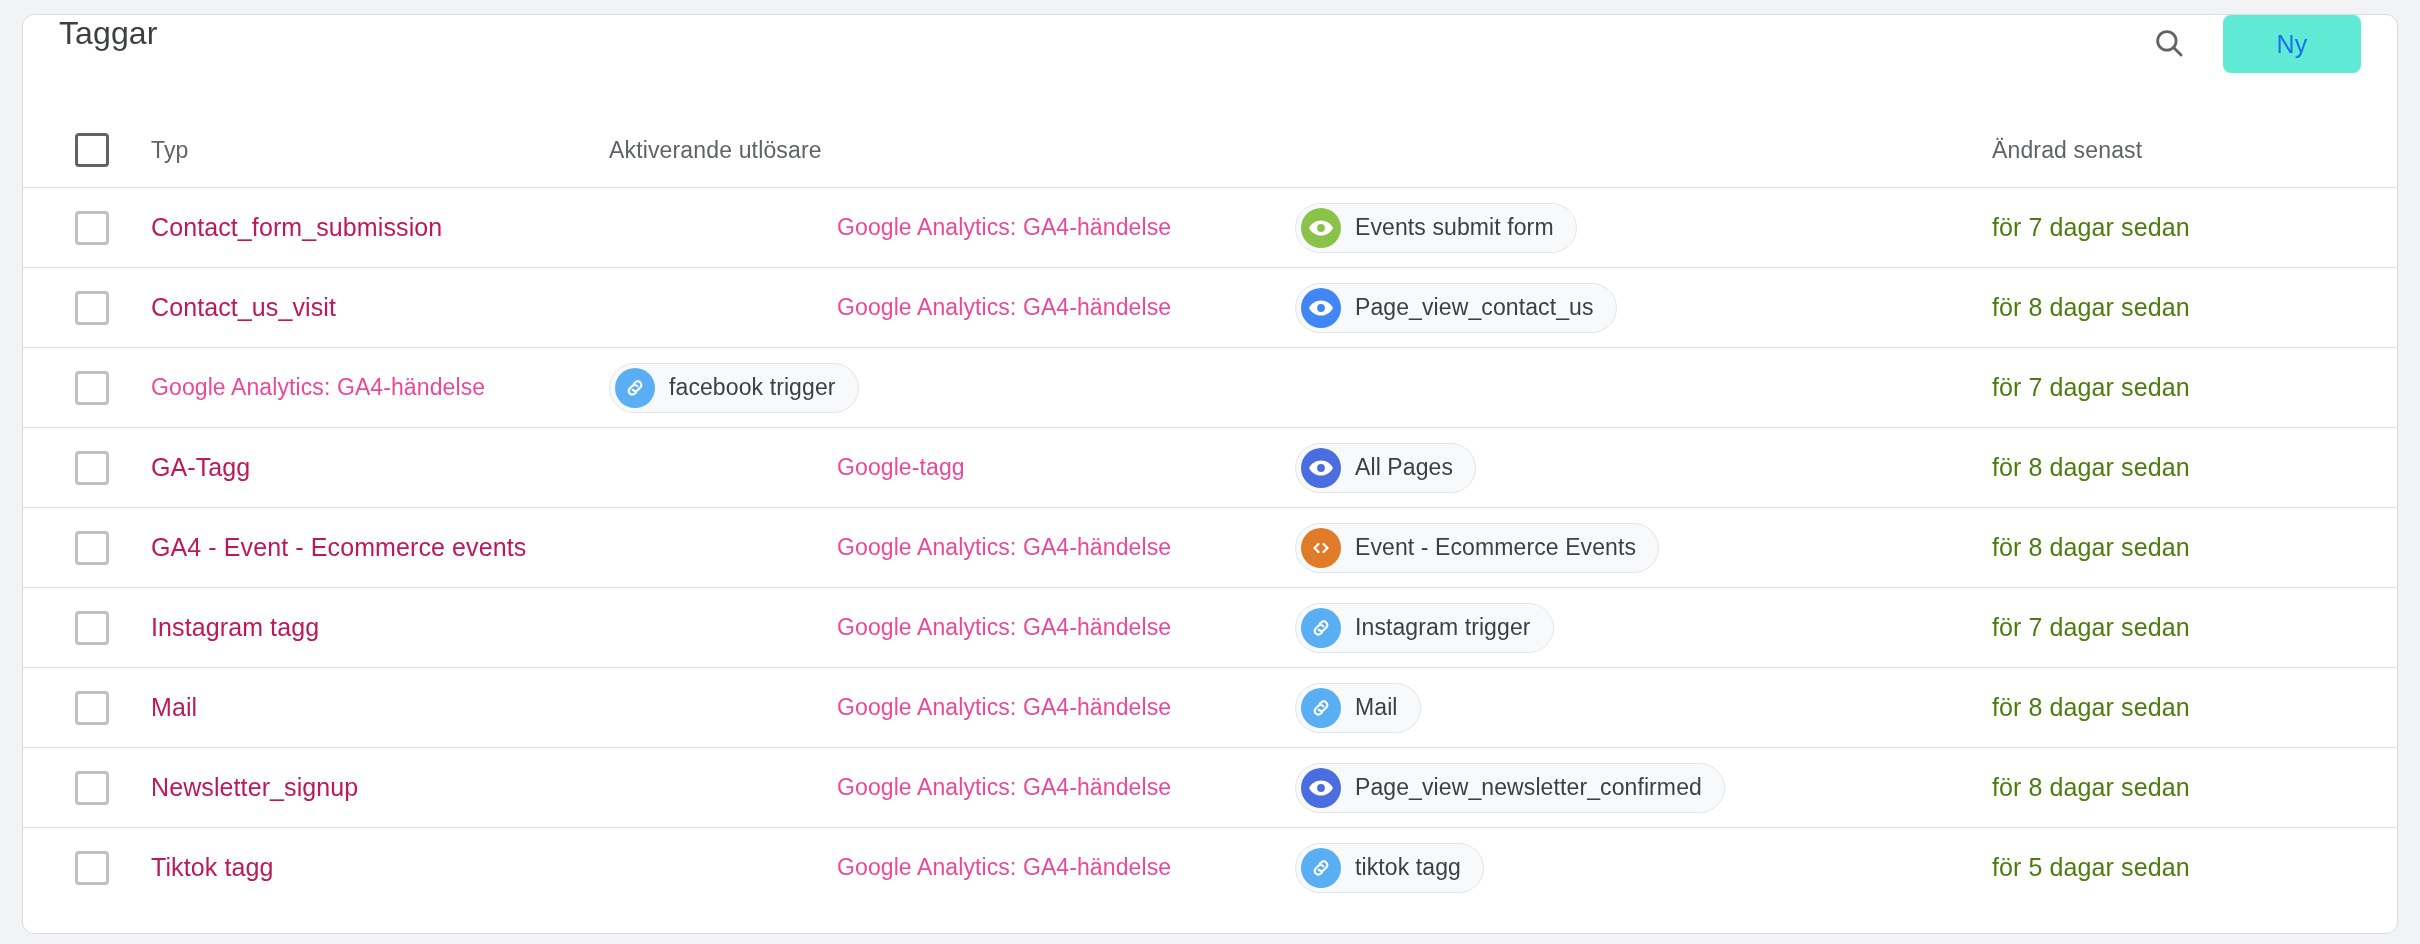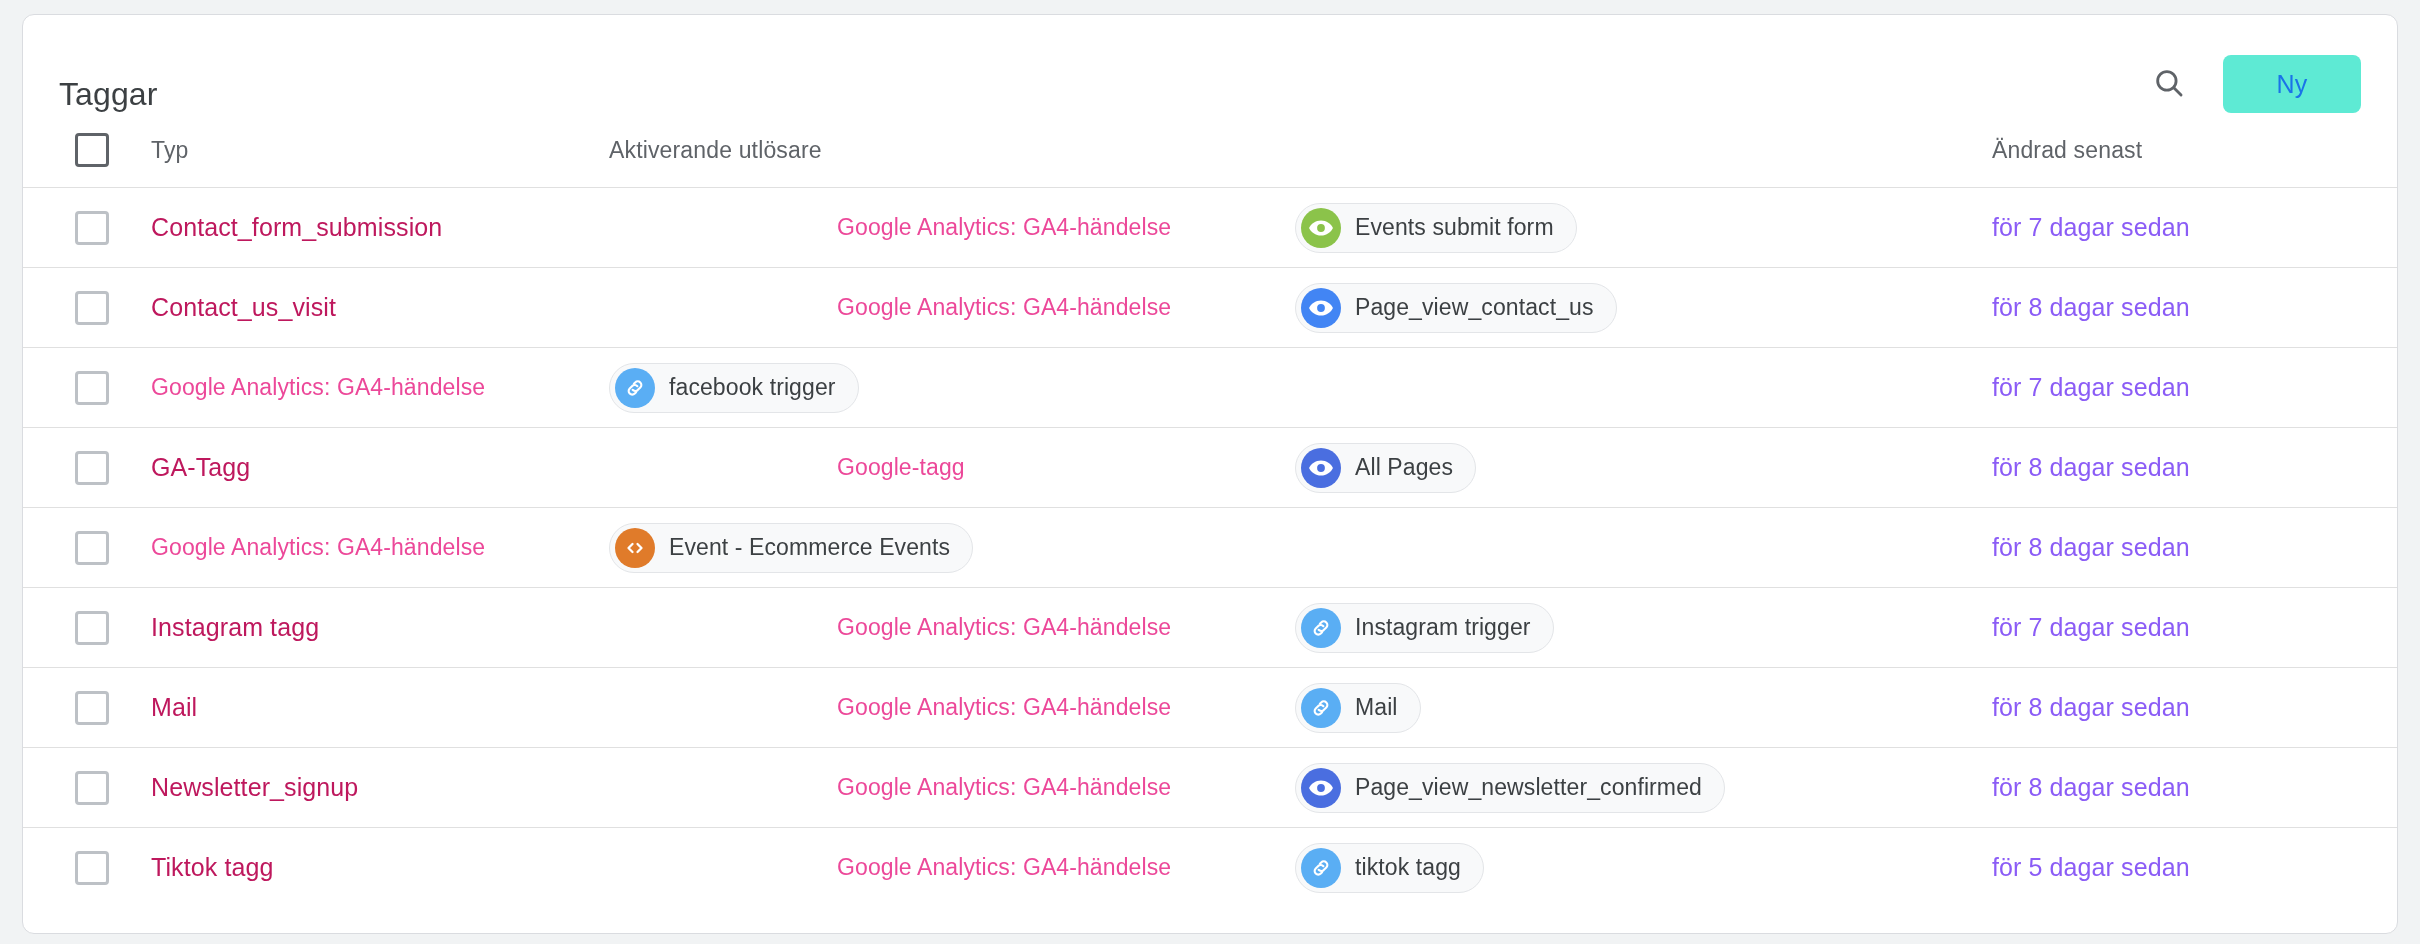--- a/index.html
+++ b/index.html
@@ -29,21 +29,21 @@
     display: flex;
     flex-direction: column;
     overflow: hidden;
   }
 
   
   .card-header {
     height: 98px;
     flex: 0 0 98px;
     display: flex;
-    align-items: flex-end;
+    align-items: flex-start;
     padding: 0 36px 0 36px;
   }
 
   .card-title {
     font-size: 32px;
     color: #3c4043;
     font-weight: 400;
     letter-spacing: 0.1px;
   }
 
@@ -173,21 +173,21 @@
   }
 
   .cell-text {
     font-size: 23px;
     color: #ec4899;
     letter-spacing: 0.1px;
   }
 
   .cell-muted {
     font-size: 25px;
-    color: #8b5cf6;
+    color: #4d7c0f;
     letter-spacing: 0.1px;
     text-align: right;
   }
 
   
   .chip {
     display: inline-flex;
     align-items: center;
     gap: 14px;
     background: #f8f9fa;
@@ -332,20 +332,21 @@
                   </svg>
                 </span>
                 <span class="chip-label">All Pages</span>
               </span>
             </div>
             <div class="col-modified"><span class="cell-muted">för 8 dagar sedan</span></div>
           </div><div class="row">
             <div class="col-check">
               <span class="chk"></span>
             </div>
+            <div class="col-name"><a class="cell-link">GA4 - Event - Ecommerce events</a></div>
             <div class="col-type"><span class="cell-text">Google Analytics: GA4-händelse</span></div>
             <div class="col-trigger">
               <span class="chip">
                 <span class="chip-avatar" style="background:#e07b2a;color:#e07b2a">
                   <svg width="24" height="24" viewBox="0 0 24 24" fill="none" stroke="#ffffff" stroke-width="2.3" stroke-linecap="round" stroke-linejoin="round">
                     <polyline points="9.5,8 5.5,12 9.5,16"></polyline>
                     <polyline points="14.5,8 18.5,12 14.5,16"></polyline>
                   </svg>
                 </span>
                 <span class="chip-label">Event - Ecommerce Events</span>

